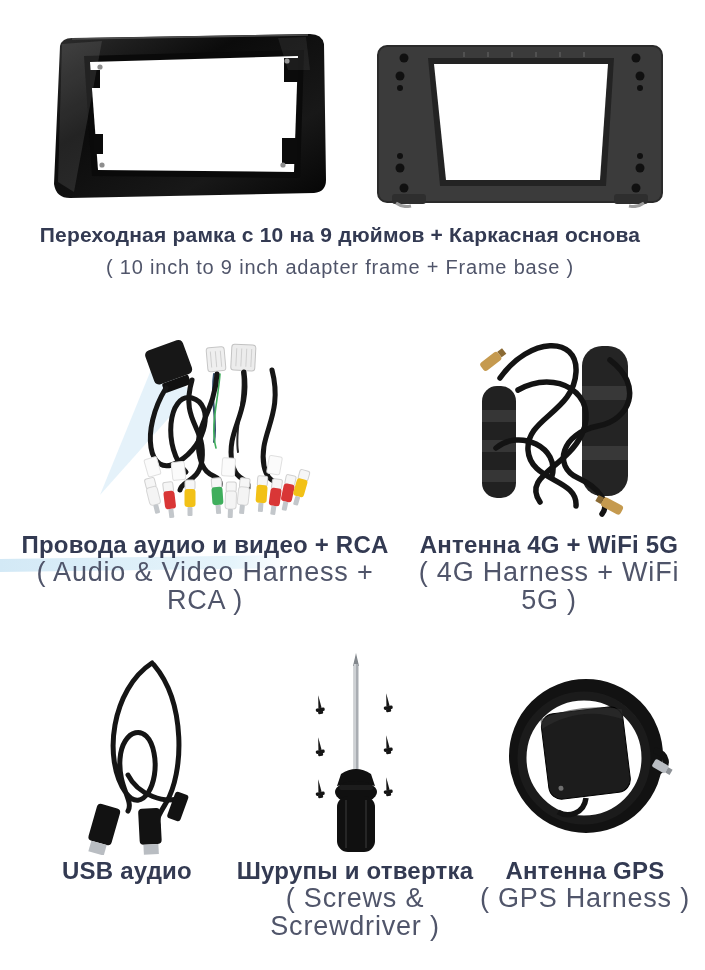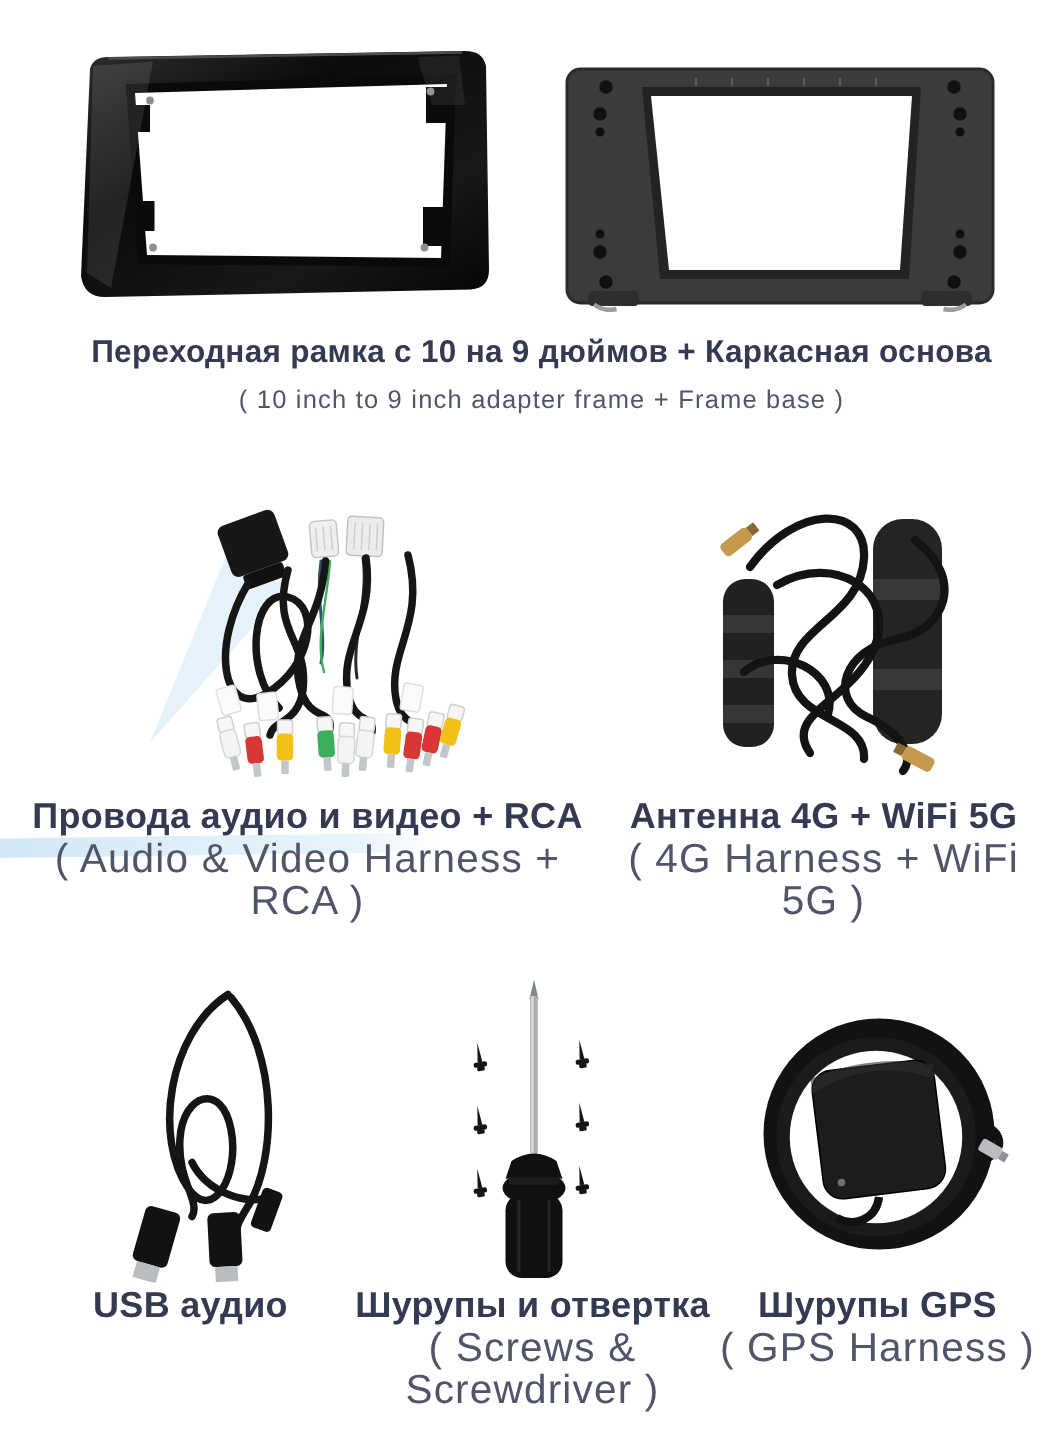--- a/index.html
+++ b/index.html
@@ -5,23 +5,23 @@
   html,body { margin:0; padding:0; background:#ffffff; }
   .page {
     position:relative; width:705px; height:970px; background:#ffffff;
     overflow:hidden; font-family:"Liberation Sans", sans-serif;
   }
   .abs { position:absolute; }
   .center { text-align:center; }
   .title-ru { font-weight:700; color:#333a52; letter-spacing:0.2px; }
   .title-en { font-weight:400; color:#50556a; letter-spacing:0.8px; }
 
-  .kit-header { left:0; top:220px; width:680px;padding-left:21px; }
+  .kit-header { left:0; top:220px; width:680px; }
   .kit-header .title-ru { font-size:21px; line-height:30px; }
-  .kit-header .title-en { font-size:17px; line-height:34px;text-align:center; }
+  .kit-header .title-en { font-size:20px; line-height:34px;text-align:center; }
 
   .item-label .title-ru { font-size:24px; line-height:26px; }
   .item-label .title-en { font-size:27px; line-height:28px; }
 
   #label-harness { left:12px;  top:532px; width:386px; }
   #label-antenna { left:400px; top:532px; width:298px; }
   #label-usb     { left:18px;  top:858px; width:218px; }
   #label-screws  { left:230px; top:858px; width:250px; }
   #label-gps     { left:478px; top:858px; width:214px; }
 
@@ -319,17 +319,17 @@
   </svg>
 
   <div id="label-usb" class="abs center item-label">
     <div class="title-ru">USB аудио</div>
   </div>
   <div id="label-screws" class="abs center item-label">
     <div class="title-ru">Шурупы и отвертка</div>
     <div class="title-en">( Screws &amp; Screwdriver )</div>
   </div>
   <div id="label-gps" class="abs center item-label">
-    <div class="title-ru">Шурупы GPS</div>
+    <div class="title-ru">Антенна GPS</div>
     <div class="title-en">( GPS Harness )</div>
   </div>
 
 </div>
 
 </body></html>

